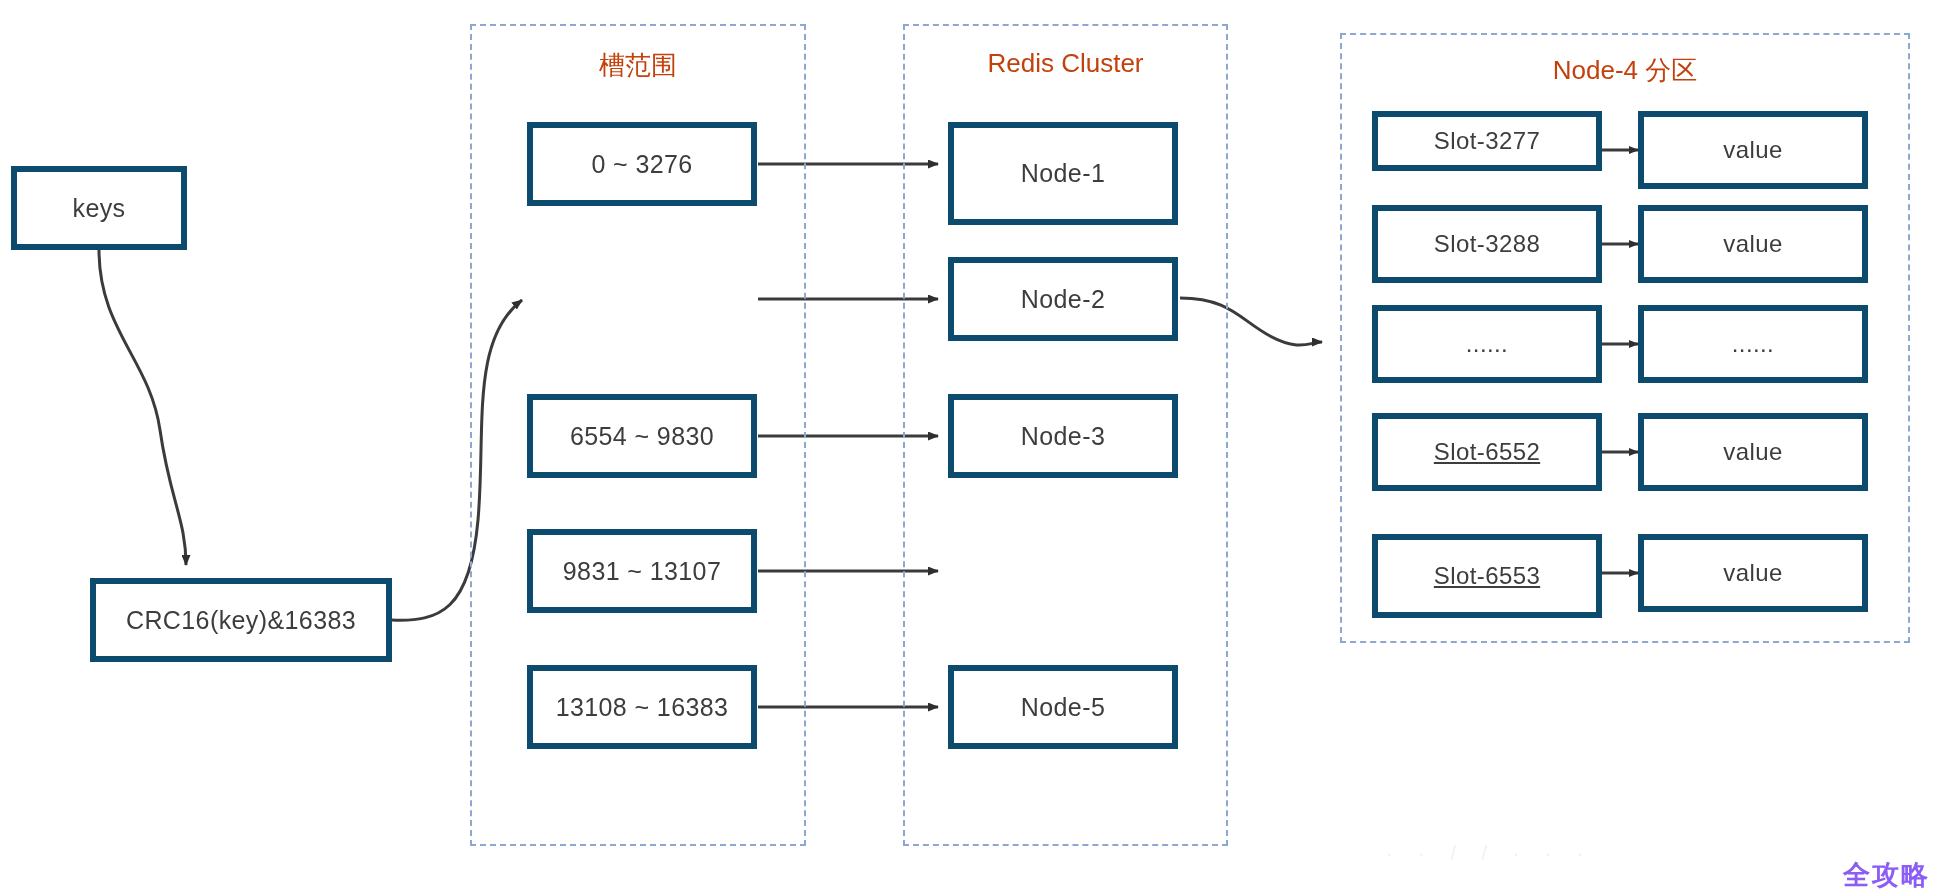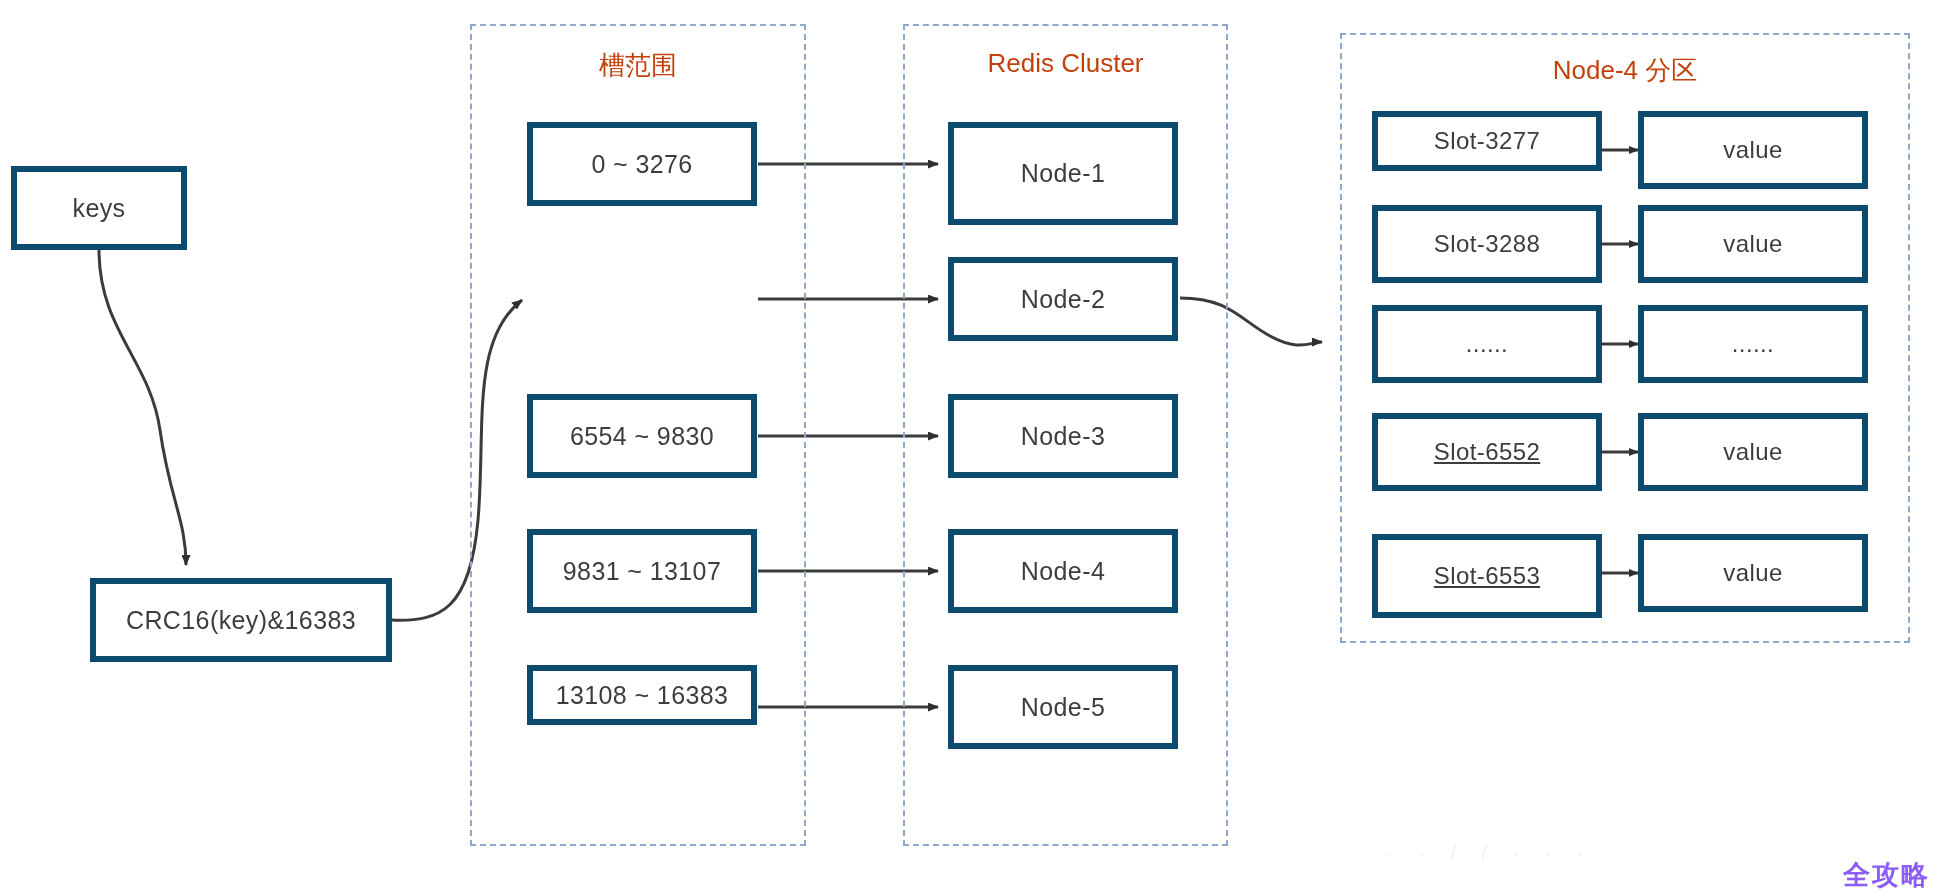--- a/index.html
+++ b/index.html
@@ -95,29 +95,28 @@
   <div class="box" style="left:11px;top:166px;width:176px;height:84px;">keys</div>
 
   <div class="box" style="left:90px;top:578px;width:302px;height:84px;">CRC16(key)&amp;16383</div>
 
   <div class="group" style="left:470px;top:24px;width:336px;height:822px;"></div>
   <div class="group-title" style="left:470px;top:48px;width:336px;">槽范围</div>
 
   <div class="box" style="left:527px;top:122px;width:230px;height:84px;">0 ~ 3276</div>
   <div class="box" style="left:527px;top:394px;width:230px;height:84px;">6554 ~ 9830</div>
   <div class="box" style="left:527px;top:529px;width:230px;height:84px;">9831 ~ 13107</div>
-  <div class="box" style="left:527px;top:665px;width:230px;height:60px;">13108 ~ 16383</div>
+  <div class="box" style="left:527px;top:665px;width:230px;height:84px;">13108 ~ 16383</div>
 
   <div class="group" style="left:903px;top:24px;width:325px;height:822px;"></div>
   <div class="group-title" style="left:903px;top:48px;width:325px;">Redis Cluster</div>
 
   <div class="box" style="left:948px;top:122px;width:230px;height:103px;">Node-1</div>
   <div class="box" style="left:948px;top:257px;width:230px;height:84px;">Node-2</div>
   <div class="box" style="left:948px;top:394px;width:230px;height:84px;">Node-3</div>
-  <div class="box" style="left:948px;top:529px;width:230px;height:84px;">Node-4</div>
   <div class="box" style="left:948px;top:665px;width:230px;height:84px;">Node-5</div>
 
   <div class="group" style="left:1340px;top:33px;width:570px;height:610px;"></div>
   <div class="group-title" style="left:1340px;top:53px;width:570px;">Node-4 分区</div>
 
   <div class="box small" style="left:1372px;top:111px;width:230px;height:60px;">Slot-3277</div>
   <div class="box small" style="left:1638px;top:111px;width:230px;height:78px;">value</div>
 
   <div class="box small" style="left:1372px;top:205px;width:230px;height:78px;">Slot-3288</div>
   <div class="box small" style="left:1638px;top:205px;width:230px;height:78px;">value</div>

